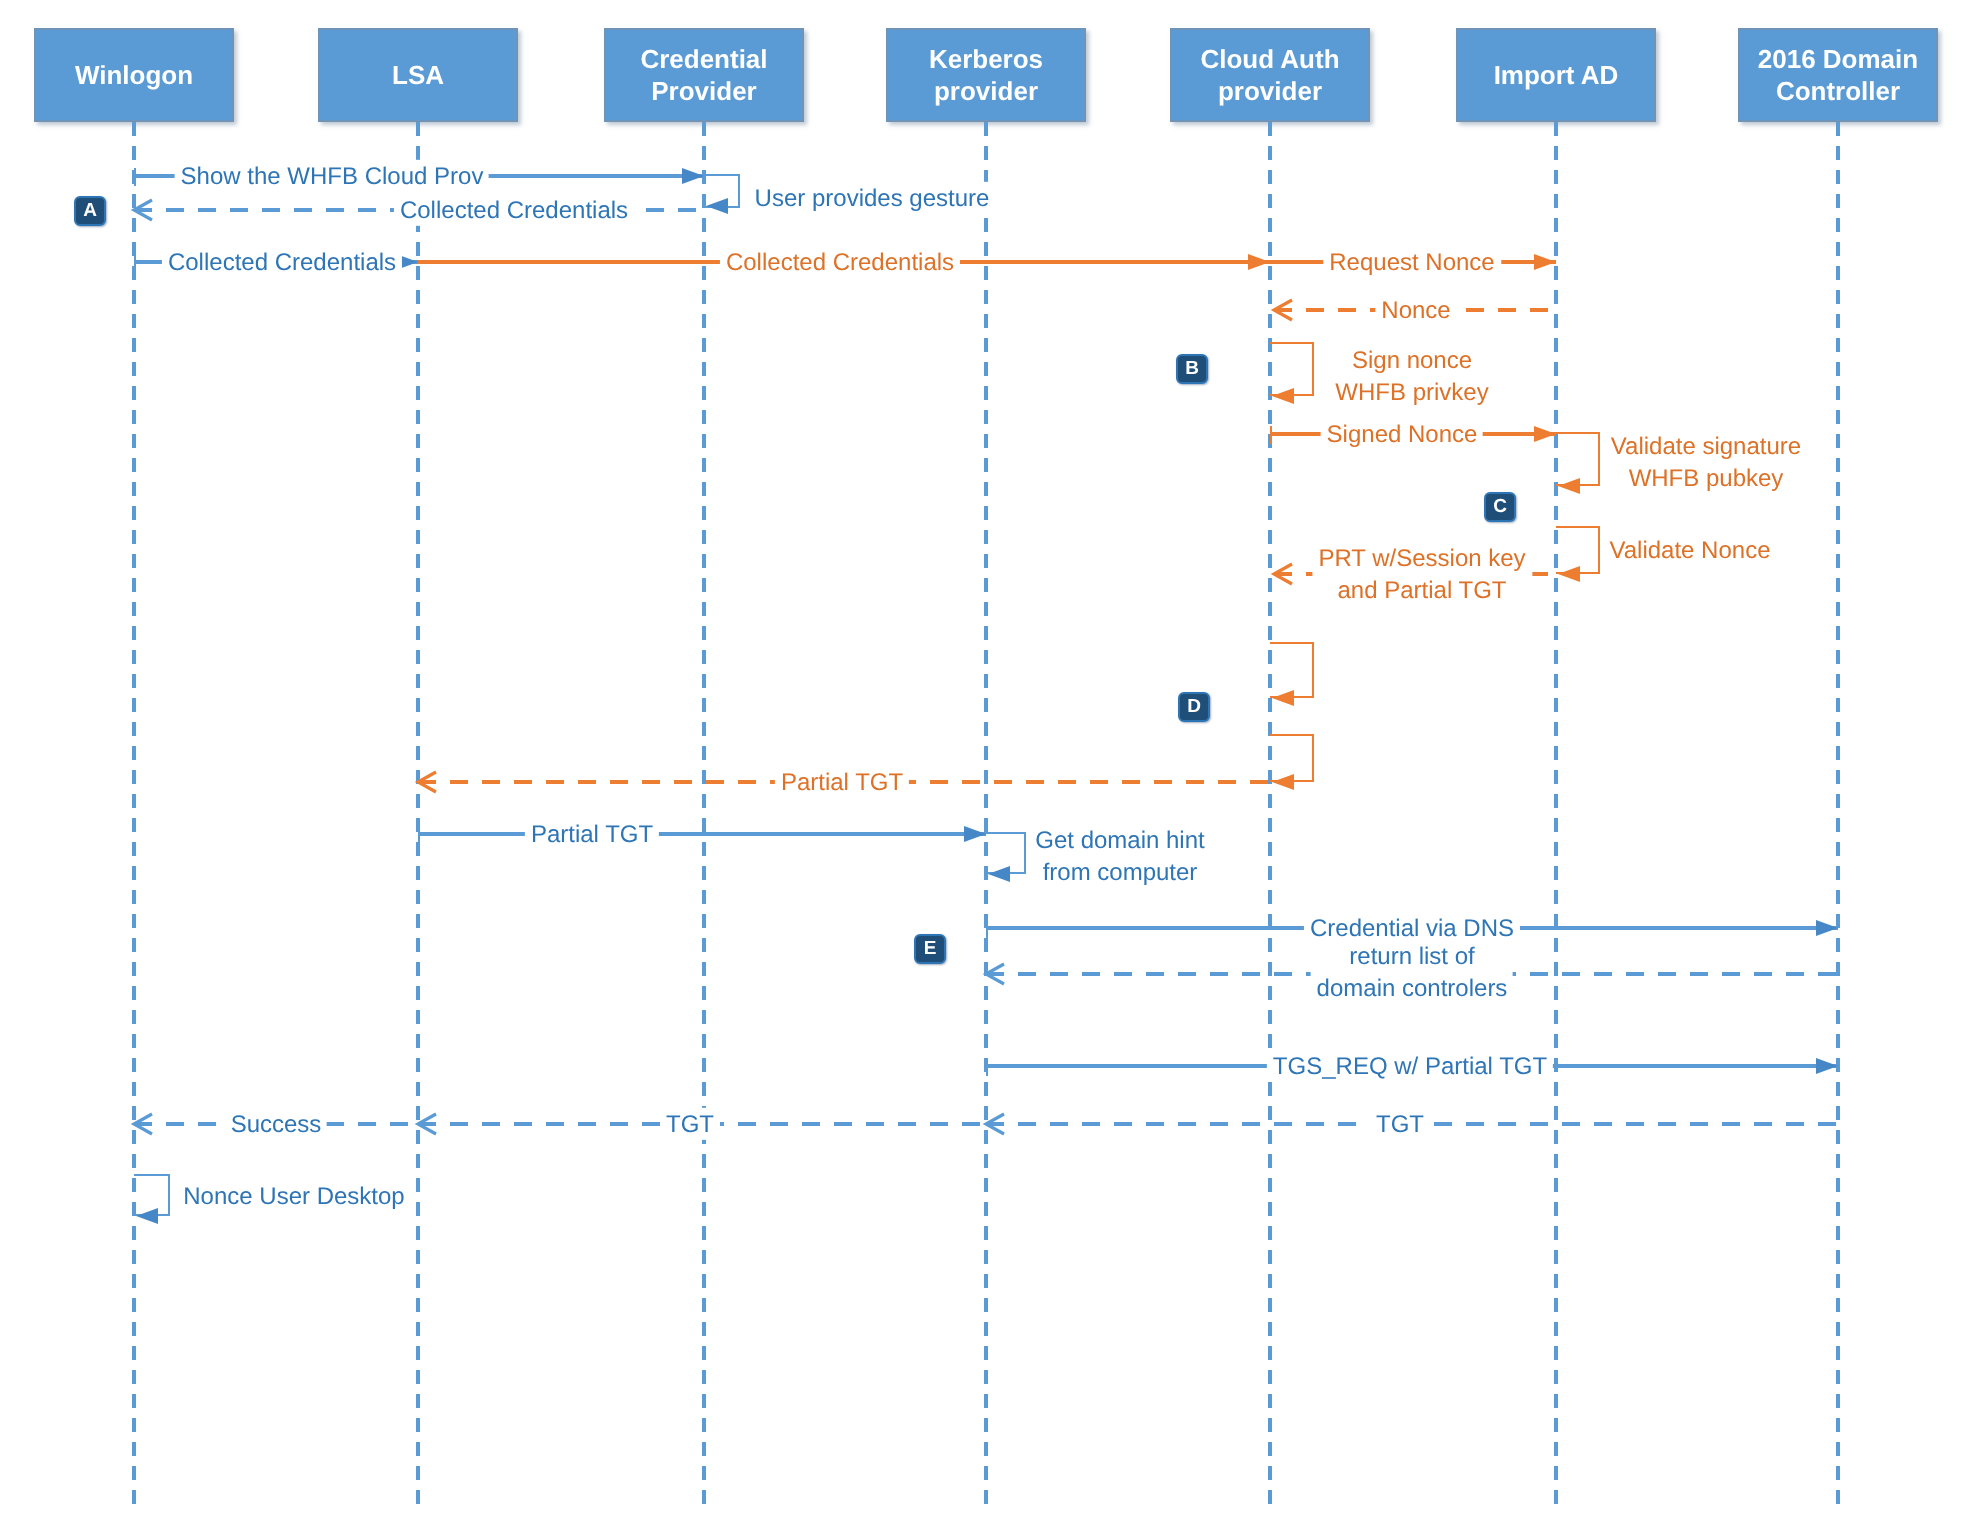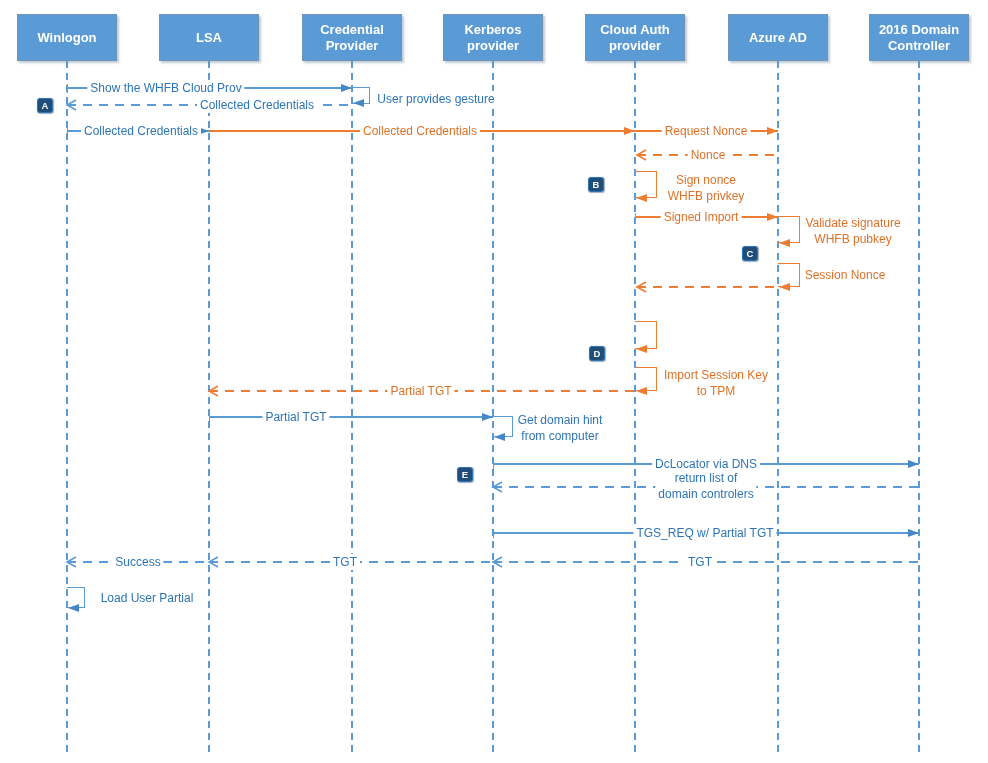--- a/index.html
+++ b/index.html
@@ -43,21 +43,21 @@
 </head>
 <body>
 
 <div class="canvas">
 
   <div class="actor" style="left:159px">LSA</div>
   <div class="actor" style="left:17px">Winlogon</div>
   <div class="actor" style="left:302px">Credential Provider</div>
   <div class="actor" style="left:443px">Kerberos provider</div>
   <div class="actor" style="left:585px">Cloud Auth provider</div>
-  <div class="actor" style="left:728px">Azure AD</div>
+  <div class="actor" style="left:728px">Import AD</div>
   <div class="actor" style="left:869px">2016 Domain Controller</div>
 
   <div class="lifeline" style="left:66px"></div>
   <div class="lifeline" style="left:208px"></div>
   <div class="lifeline" style="left:351px"></div>
   <div class="lifeline" style="left:492px"></div>
   <div class="lifeline" style="left:634px"></div>
   <div class="lifeline" style="left:777px"></div>
   <div class="lifeline" style="left:918px"></div>
 
@@ -155,38 +155,38 @@
 
   <div class="lbl bt" style="left:166px;top:88px">Show the WHFB Cloud Prov</div>
   <div class="lbl bt" style="left:436px;top:99px">User provides gesture</div>
   <div class="lbl bt" style="left:257px;top:105px">Collected Credentials</div>
   <div class="lbl bt" style="left:141px;top:131px">Collected Credentials</div>
   <div class="lbl ot" style="left:420px;top:131px">Collected Credentials</div>
   <div class="lbl ot" style="left:706px;top:131px">Request Nonce</div>
   <div class="lbl ot" style="left:708px;top:155px">Nonce</div>
   <div class="lbl ot" style="left:706px;top:188px">Sign nonce
 WHFB privkey</div>
-  <div class="lbl ot" style="left:701px;top:217px">Signed Import</div>
+  <div class="lbl ot" style="left:701px;top:217px">Signed Nonce</div>
   <div class="lbl ot" style="left:853px;top:231px">Validate signature
 WHFB pubkey</div>
-  <div class="lbl ot" style="left:845px;top:275px">Session Nonce</div>
-  <div class="lbl ot" style="left:716px;top:383px">Import Session Key
-to TPM</div>
+  <div class="lbl ot" style="left:845px;top:275px">Validate Nonce</div>
+  <div class="lbl ot" style="left:711px;top:287px">PRT w/Session key
+and Partial TGT</div>
   <div class="lbl ot" style="left:421px;top:391px">Partial TGT</div>
   <div class="lbl bt" style="left:296px;top:417px">Partial TGT</div>
   <div class="lbl bt" style="left:560px;top:428px">Get domain hint
 from computer</div>
-  <div class="lbl bt" style="left:706px;top:464px">DcLocator via DNS</div>
+  <div class="lbl bt" style="left:706px;top:464px">Credential via DNS</div>
   <div class="lbl bt" style="left:706px;top:486px">return list of
 domain controlers</div>
   <div class="lbl bt" style="left:705px;top:533px">TGS_REQ w/ Partial TGT</div>
   <div class="lbl bt" style="left:700px;top:562px">TGT</div>
   <div class="lbl bt" style="left:345px;top:562px">TGT</div>
   <div class="lbl bt" style="left:138px;top:562px">Success</div>
-  <div class="lbl bt" style="left:147px;top:598px">Load User Partial</div>
+  <div class="lbl bt" style="left:147px;top:598px">Nonce User Desktop</div>
 
   <div class="badge" style="left:37px;top:98px">A</div>
   <div class="badge" style="left:588px;top:177px">B</div>
   <div class="badge" style="left:742px;top:246px">C</div>
   <div class="badge" style="left:589px;top:346px">D</div>
   <div class="badge" style="left:457px;top:467px">E</div>
 
 </div>
 
 </body></html>

